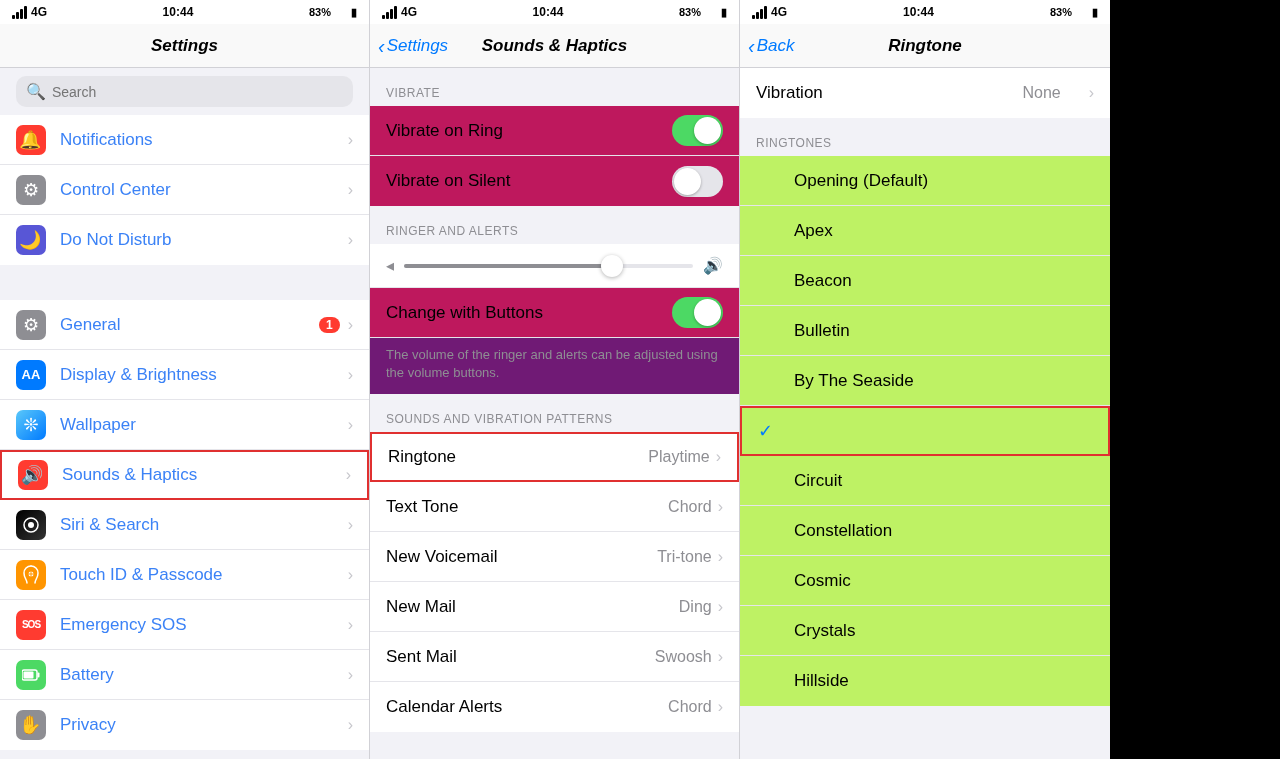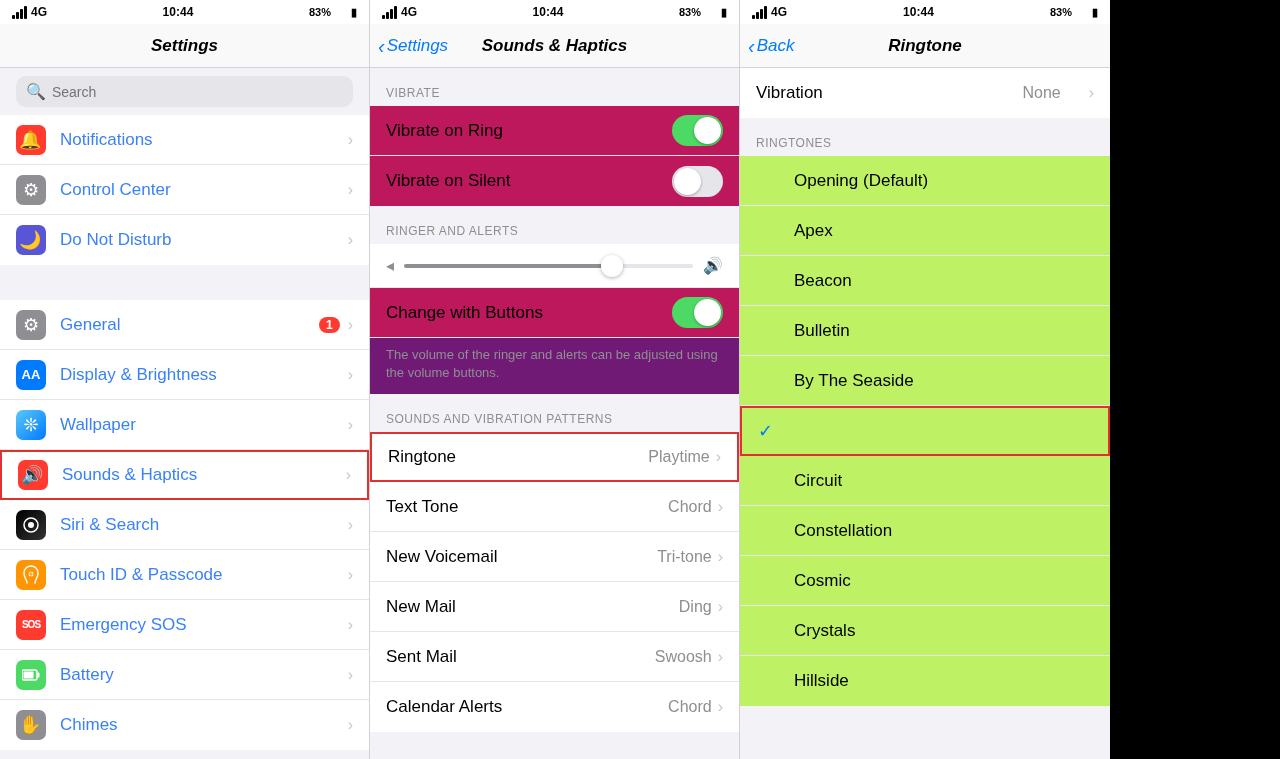--- a/index.html
+++ b/index.html
@@ -391,21 +391,21 @@
               <rect x="0" y="1" width="15" height="10" rx="2" fill="none" stroke="#fff" stroke-width="1.5"></rect>
               <rect x="15.5" y="3.5" width="2" height="5" rx="1" fill="#fff"></rect>
               <rect x="1.5" y="2.5" width="10" height="7" rx="1" fill="#fff"></rect>
             </svg>
         </div>
         <span class="item-label">Battery</span>
         <span class="item-chevron">›</span>
       </div>
       <div class="list-item">
         <div class="item-icon" style="background:#8e8e93;">✋</div>
-        <span class="item-label">Chimes</span>
+        <span class="item-label">Privacy</span>
         <span class="item-chevron">›</span>
       </div>
     </div>
   </div>
 </div>
 
 <div class="panel">
 
   <div class="status-bar">
     <div class="status-left">

